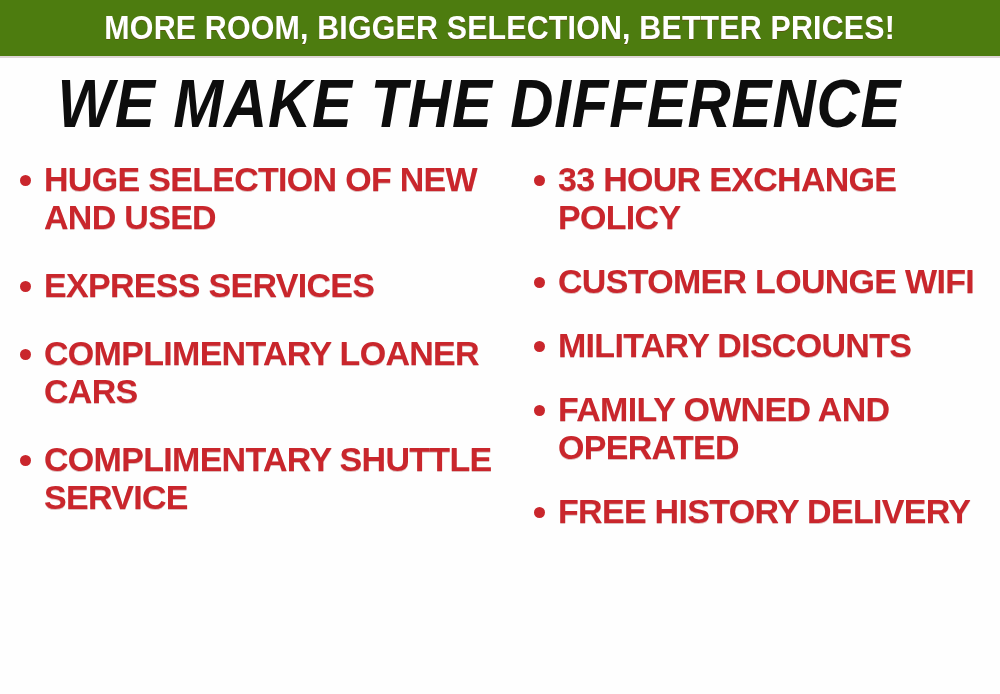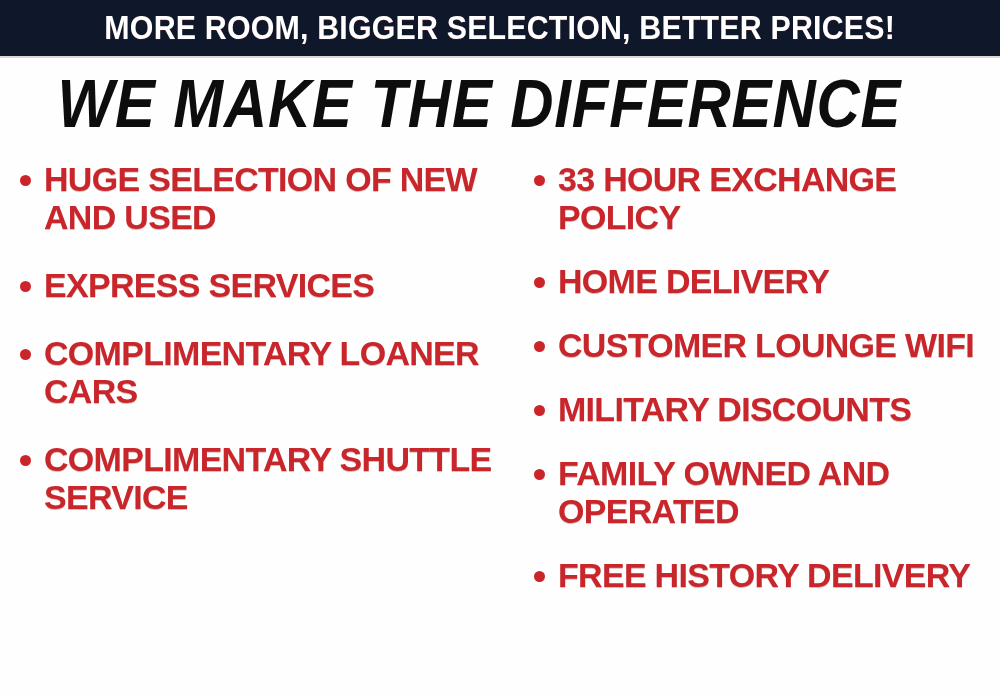--- a/index.html
+++ b/index.html
@@ -22,21 +22,21 @@
     overflow: hidden;
   }
 
   
   #top-banner {
     position: absolute;
     left: 0;
     top: 0;
     width: 1000px;
     height: 56px;
-    background: #0f172a;
+    background: #4d7c0f;
     display: flex;
     align-items: center;
     justify-content: center;
     box-sizing: border-box;
   }
   #top-banner-text {
     color: #ffffff;
     font-family: "Liberation Sans", sans-serif;
     font-weight: bold;
     font-size: 33px;
@@ -174,24 +174,20 @@
 
     </div>
 
     <div class="column" id="column-right">
 
       <div class="bullet-item">
         <span class="bullet-dot"></span>
         <span class="bullet-label tight">33 HOUR EXCHANGE POLICY</span>
       </div>
 
-      <div class="bullet-item">
-        <span class="bullet-dot"></span>
-        <span class="bullet-label tight">HOME DELIVERY</span>
-      </div>
 
       <div class="bullet-item">
         <span class="bullet-dot"></span>
         <span class="bullet-label tight">CUSTOMER LOUNGE WIFI</span>
       </div>
 
       <div class="bullet-item">
         <span class="bullet-dot"></span>
         <span class="bullet-label tight">MILITARY DISCOUNTS</span>
       </div>

